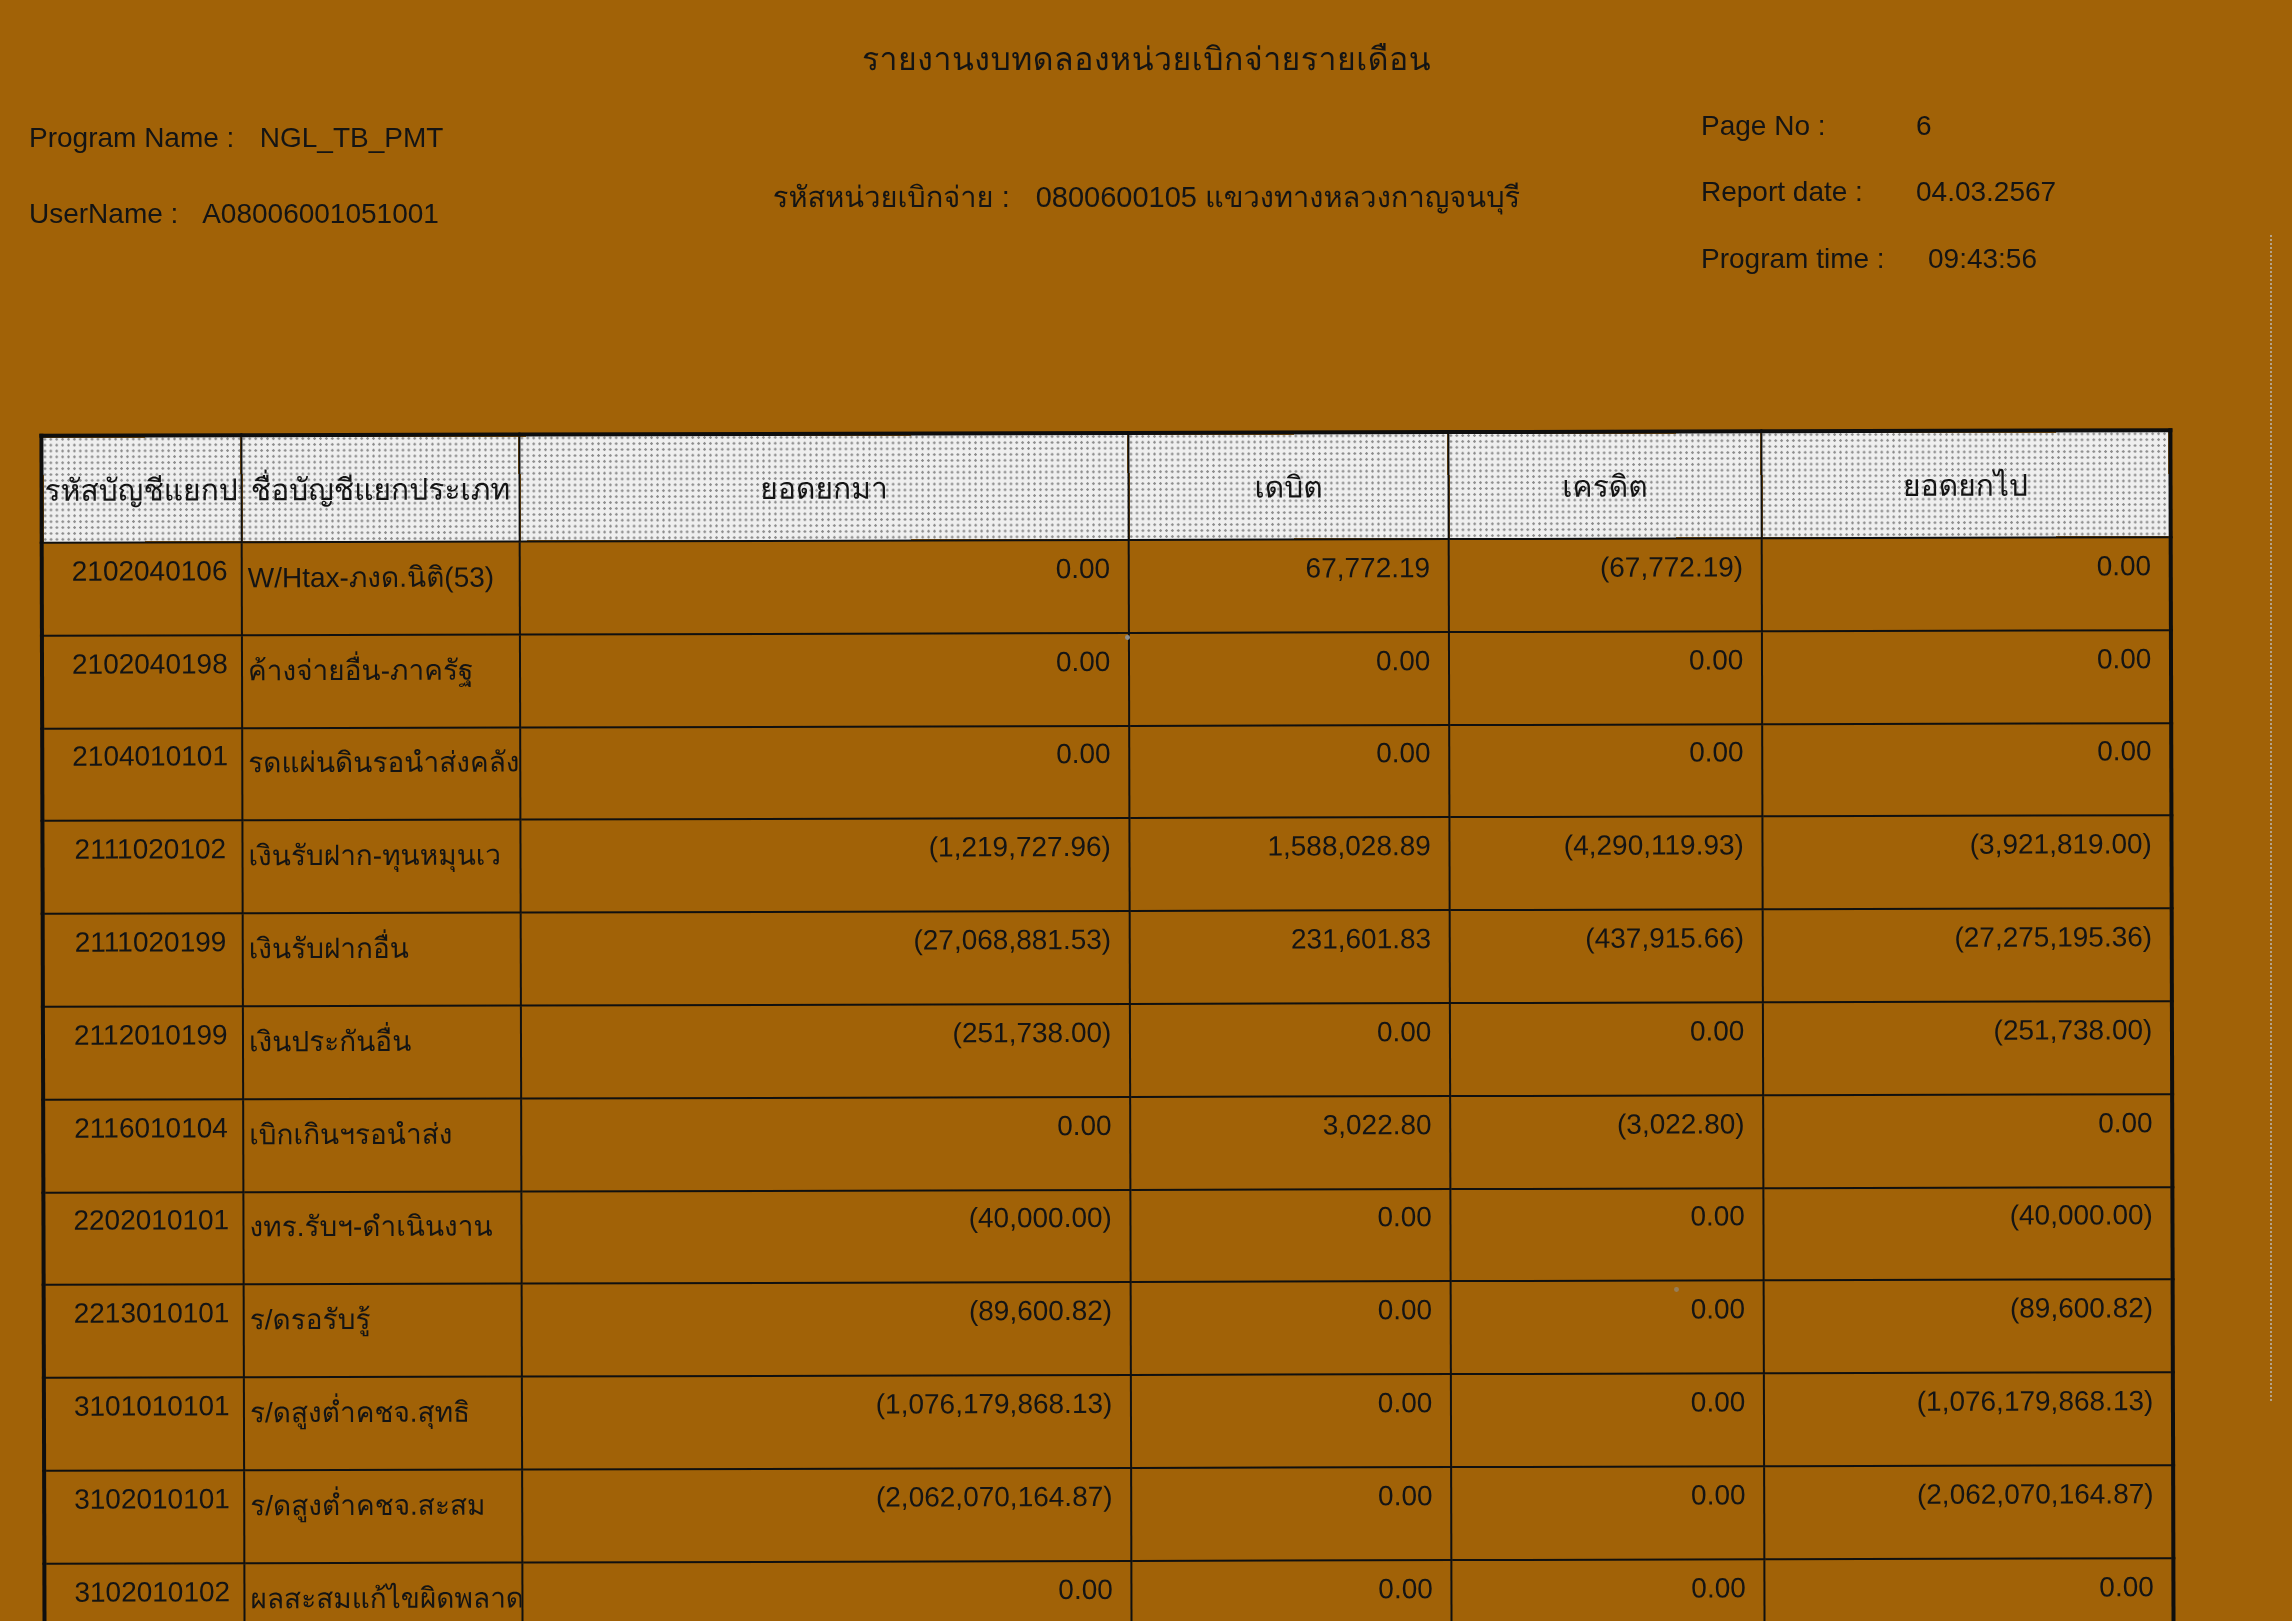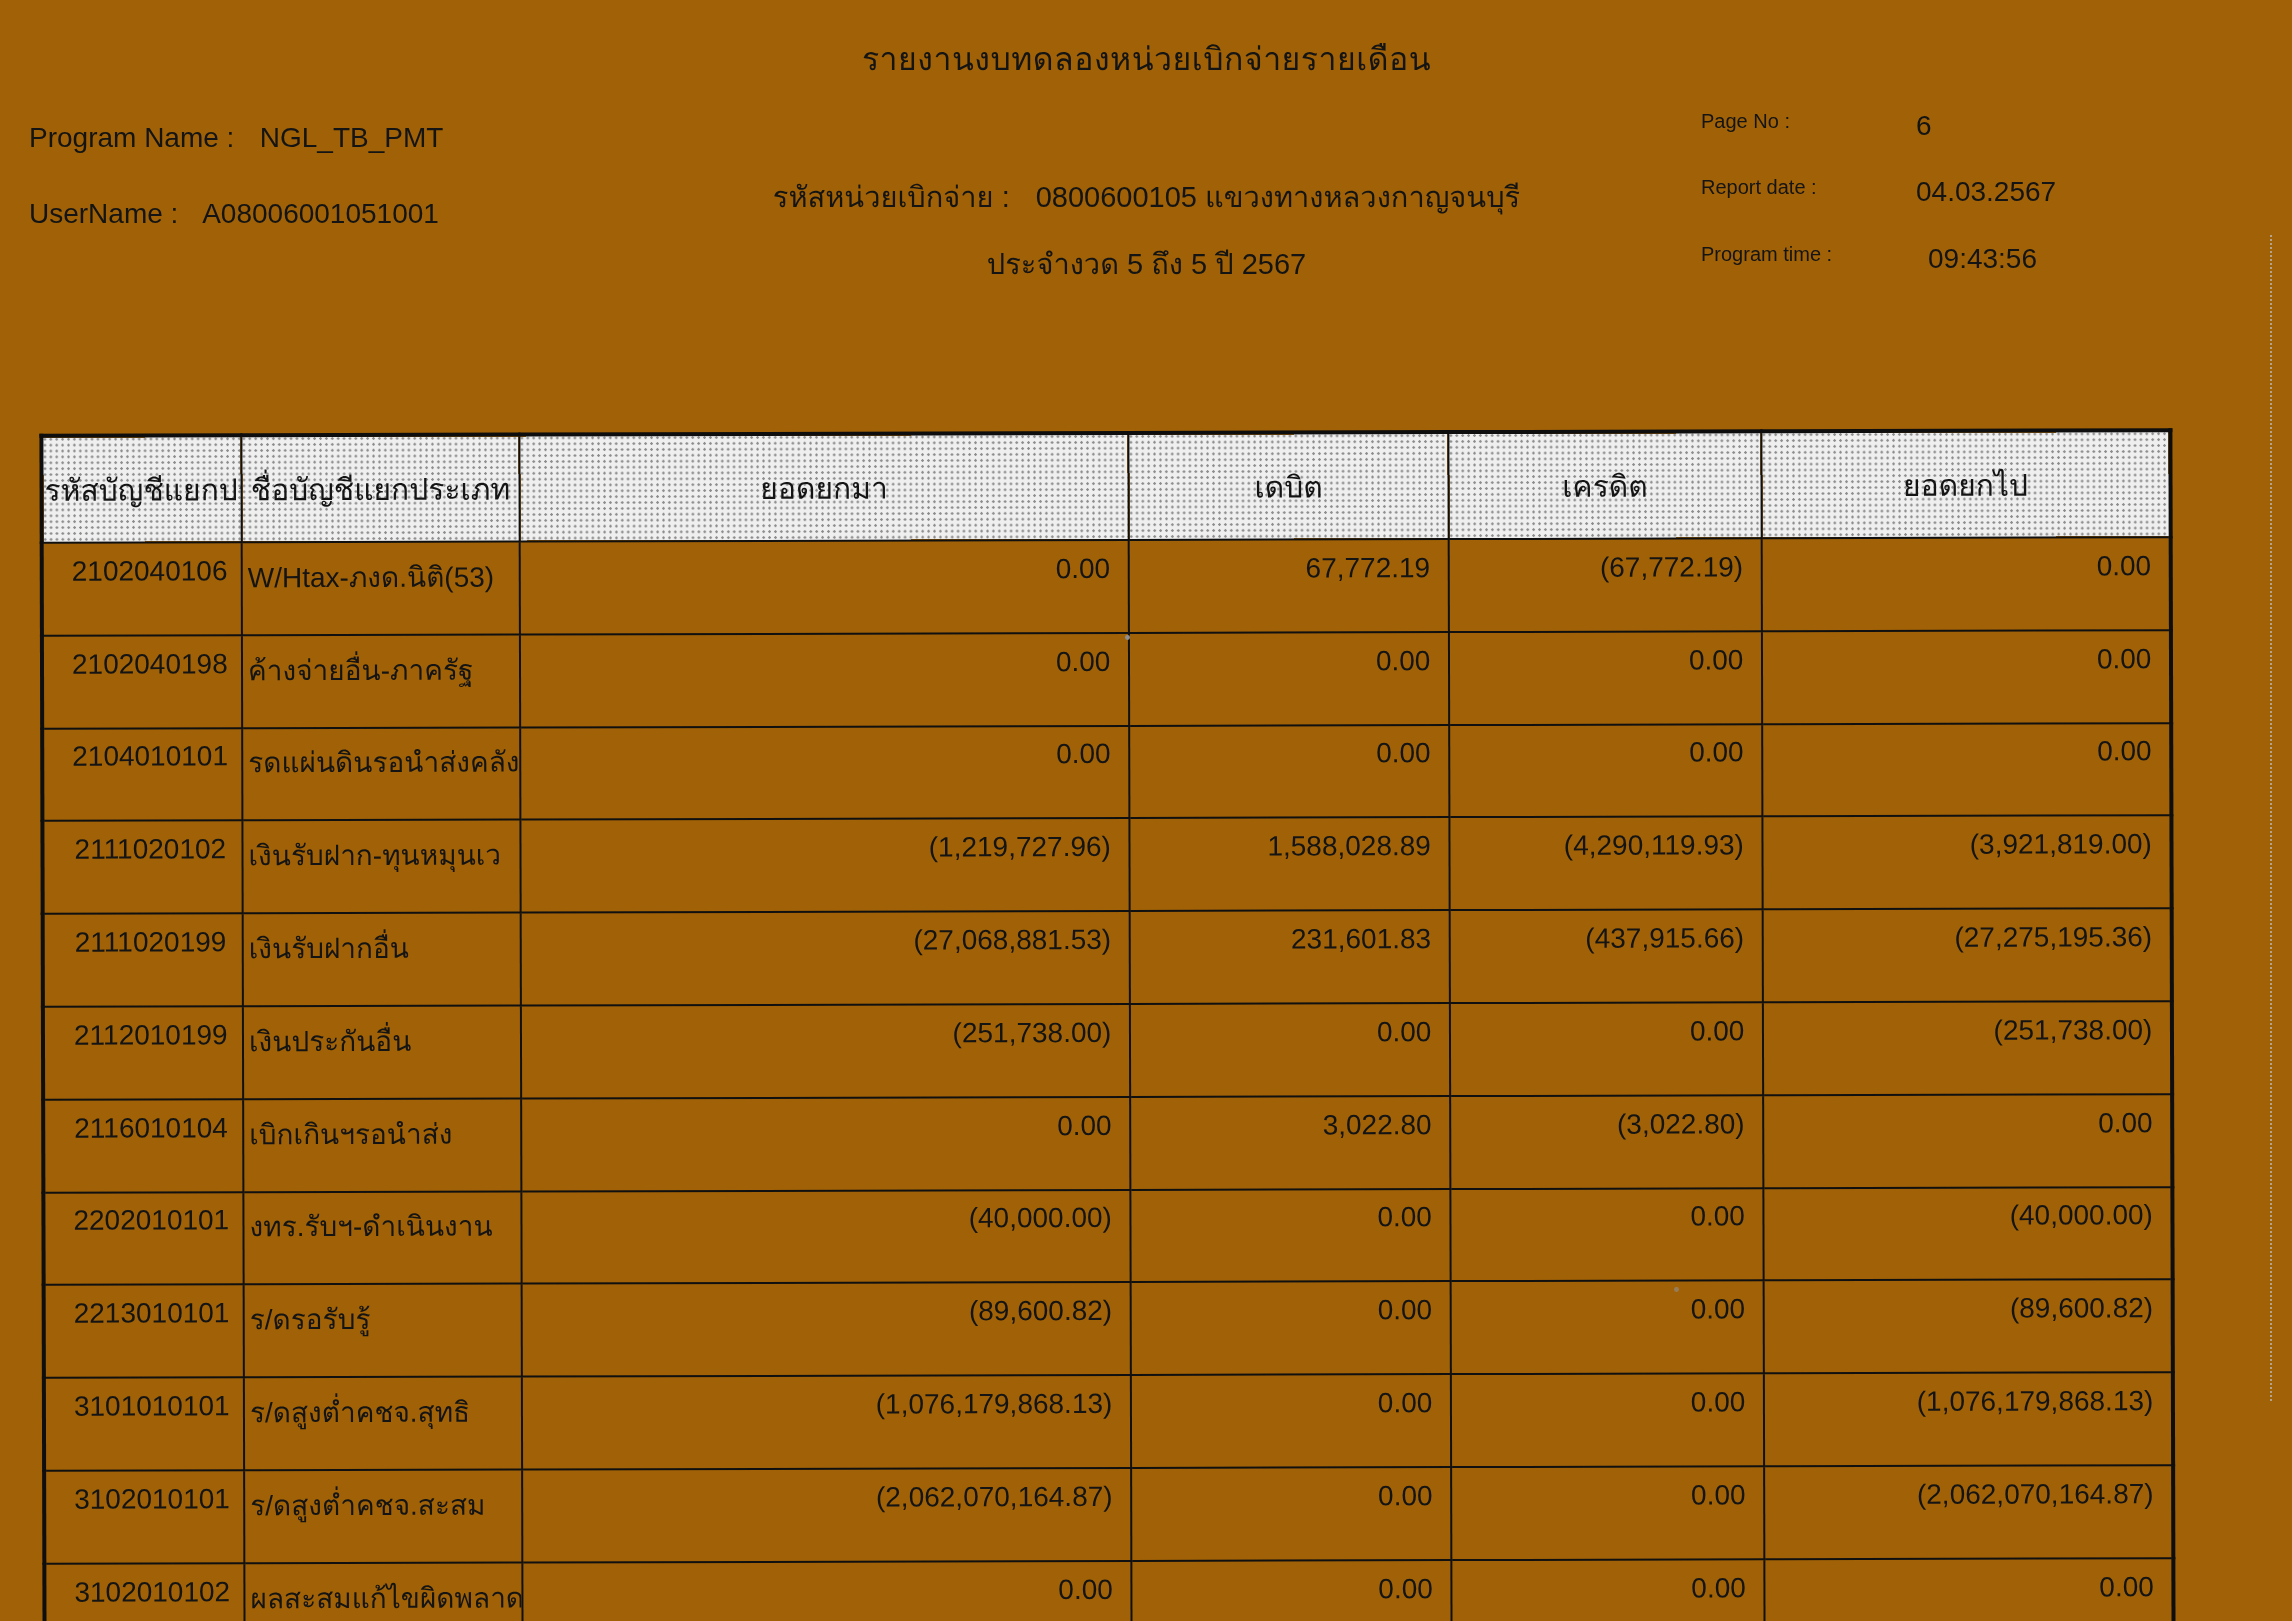--- a/index.html
+++ b/index.html
@@ -11,21 +11,21 @@
     color:#141414;
     overflow:hidden;
   }
   .abs{position:absolute;white-space:nowrap;}
   .title{
     left:0;right:0;top:33px;text-align:center;
     font-size:32px;letter-spacing:0.5px;
   }
   .hdr-left{font-size:28px;}
   .hdr-center{left:0;right:0;text-align:center;font-size:29px;}
-  .hdr-right-label{font-size:20px;text-align:center;}
+  .hdr-right-label{font-size:28px;text-align:center;}
   .hdr-right-value{font-size:28px;}
   .label-gap{display:inline-block;}
 
   
   .tb-wrap{
     position:absolute;left:41px;top:431px;width:2128px;
     transform:rotate(-0.15deg);
   }
   table{
     border-collapse:collapse;table-layout:fixed;width:2128px;
@@ -74,21 +74,20 @@
     <span>UserName :</span>
     <span class="label-gap" style="width:9.8px;"></span>
     <span>A08006001051001</span>
   </div>
 
   <div class="abs hdr-center" style="top:174px;">
     <span>รหัสหน่วยเบิกจ่าย :</span>
     <span class="label-gap" style="width:9.8px;"></span>
     <span>0800600105 แขวงทางหลวงกาญจนบุรี</span>
   </div>
-  <div class="abs hdr-center" style="top:241px;">ประจำงวด 5 ถึง 5 ปี 2567</div>
 
   <div class="abs hdr-right-label" style="left:1701px;top:110px;">Page No :</div>
   <div class="abs hdr-right-value" style="left:1916px;top:110px;">6</div>
 
   <div class="abs hdr-right-label" style="left:1701px;top:176px;">Report date :</div>
   <div class="abs hdr-right-value" style="left:1916px;top:176px;">04.03.2567</div>
 
   <div class="abs hdr-right-label" style="left:1701px;top:243px;">Program time :</div>
   <div class="abs hdr-right-value" style="left:1916px;top:243px;margin-left:12px;">09:43:56</div>
 

